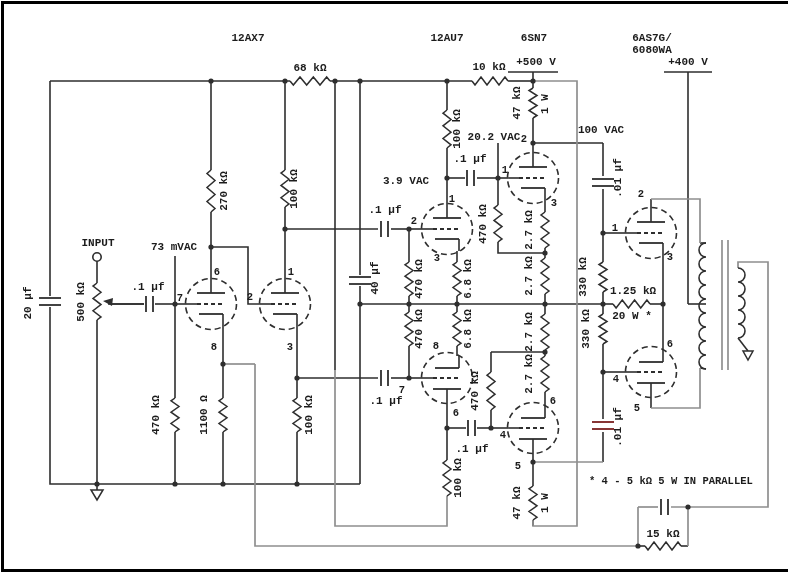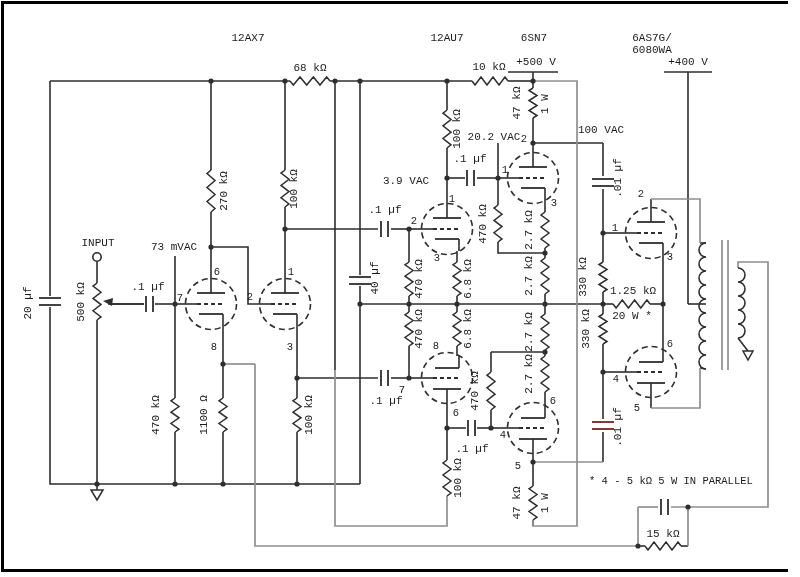--- a/index.html
+++ b/index.html
@@ -1,16 +1,16 @@
 <!DOCTYPE html>
 <html><head>
 <meta charset="utf-8">
 <style>
   html,body{margin:0;padding:0;background:#fff;}
-  #stage{position:relative;width:788px;height:577px;background:#0ea5e9;overflow:hidden;}
+  #stage{position:relative;width:788px;height:577px;background:#0ea5e9;overflow:hidden;font-weight:bold;}
   svg{display:block;}
   text{font-family:"Liberation Mono","DejaVu Sans Mono",monospace;font-size:11px;fill:#1c1c1c;}
   text.small{font-size:10.5px;}
 </style>
 </head>
 <body>
 
 <div id="stage">
 <svg id="schem" width="800" height="577" viewBox="0 0 800 577">
   <rect x="0" y="0" width="800" height="577" fill="#ffffff"></rect>

